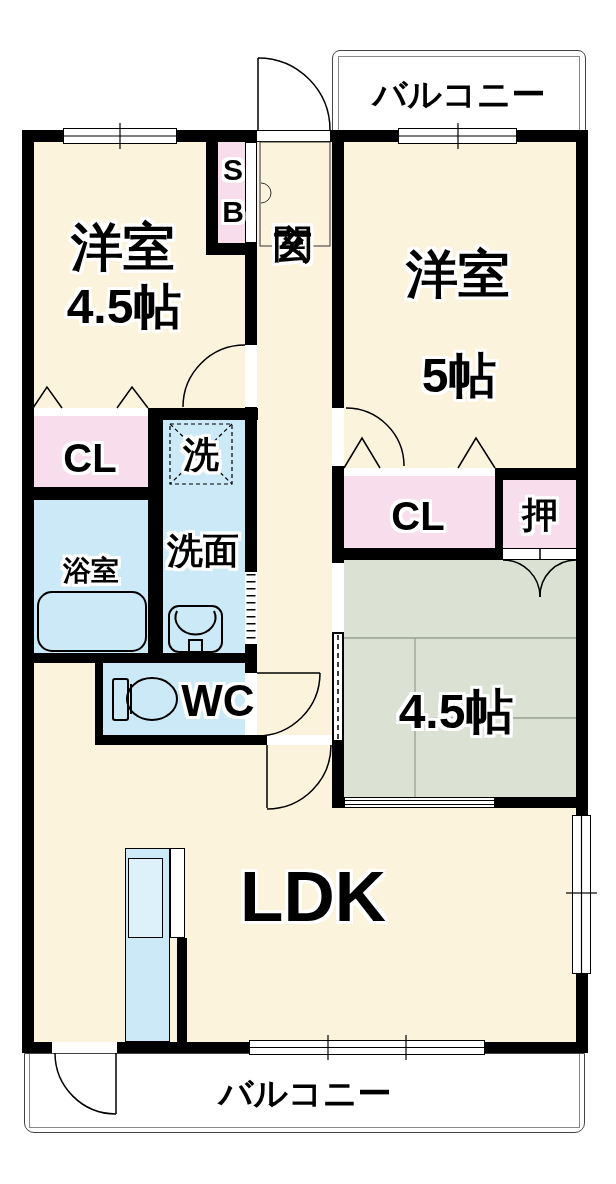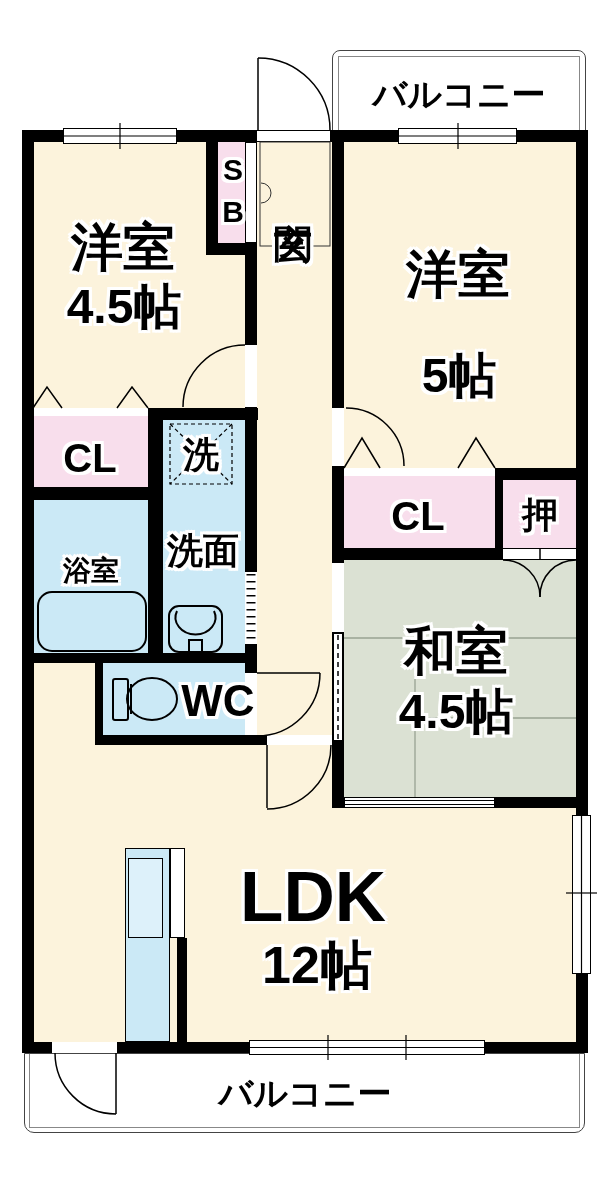--- a/index.html
+++ b/index.html
@@ -184,20 +184,18 @@
 
   <div class="lbl" style="left:90px;top:458px;font-size:40px;">CL</div>
   <div class="lbl" style="left:201px;top:455px;font-size:36px;">洗</div>
   <div class="lbl" style="left:91px;top:551px;font-size:28px;margin-top:20px;">浴室</div>
   <div class="lbl" style="left:203px;top:551px;font-size:36px;">洗面</div>
   <div class="lbl" style="left:218px;top:701px;font-size:44px;">WC</div>
 
   <div class="lbl" style="left:418px;top:516px;font-size:40px;">CL</div>
   <div class="lbl" style="left:540px;top:515px;font-size:36px;">押</div>
 
-  <div class="lbl" style="left:456px;top:651px;font-size:52px;">和室</div>
   <div class="lbl" style="left:456px;top:712px;font-size:48px;">4.5帖</div>
 
   <div class="lbl" style="left:313px;top:896px;font-size:71px;">LDK</div>
-  <div class="lbl" style="left:317px;top:965px;font-size:52px;">12帖</div>
 
   <div class="lbl" style="left:305px;top:1093px;font-size:34px;">バルコニー</div>
 </div>
 
 </body></html>

